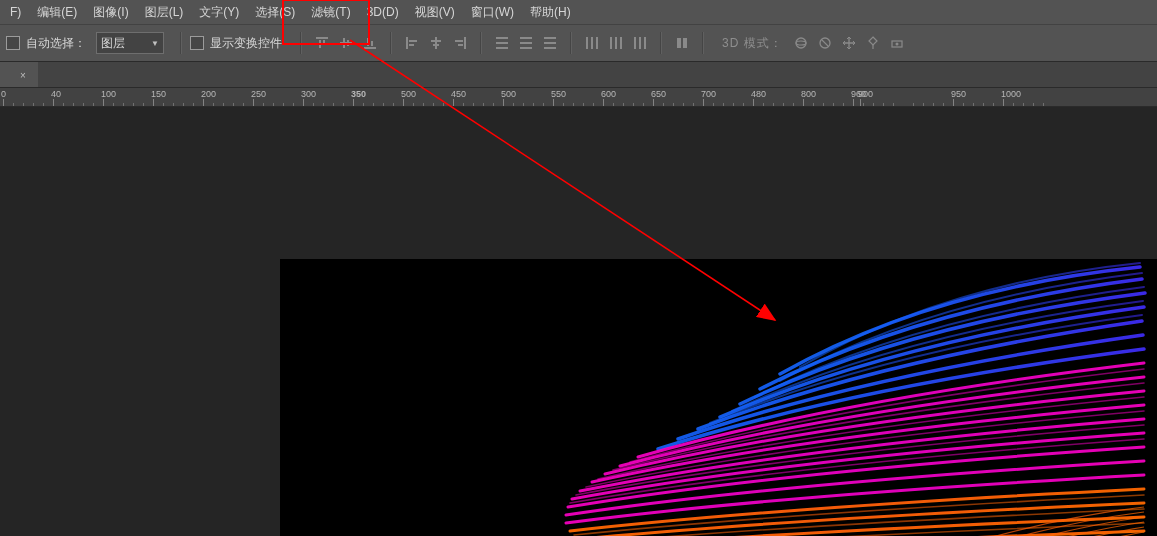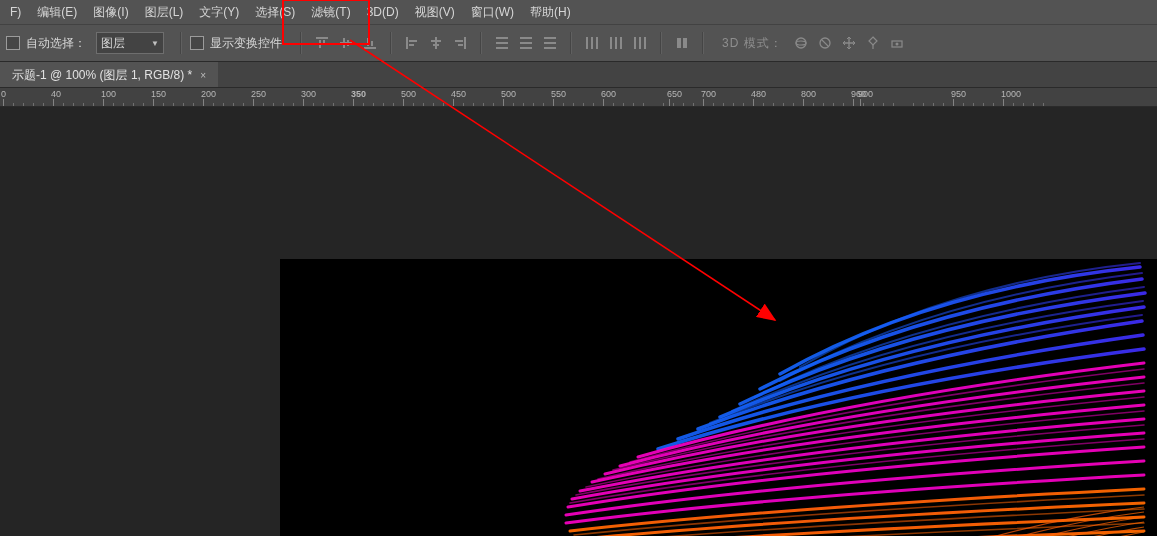--- a/index.html
+++ b/index.html
@@ -354,21 +354,20 @@
   <span class="iconbtn">
       <svg width="16" height="16">
         <rect x="3" y="6" width="10" height="6" fill="none" stroke="#8a8a8a" stroke-width="1.2"></rect>
         <circle cx="8" cy="9" r="1.5" fill="#8a8a8a"></circle>
       </svg>
     </span>
 </div>
 
 <div class="tabrow">
   <div class="doctab">
-    <span>示题-1 @ 100% (图层 1, RGB/8) *</span>
     <span class="close">×</span>
   </div>
 </div>
 
 <div class="ruler" id="ruler">
     <div class="tick" style="left: 3px;">
       <div class="line"></div>
       <div class="lbl">0</div>
     </div>
     <div class="minor" style="left: 13px;"></div>
@@ -464,21 +463,21 @@
     <div class="minor" style="left: 583px;"></div>
     <div class="minor" style="left: 593px;"></div>
     <div class="tick" style="left: 603px;">
       <div class="line"></div>
       <div class="lbl">600</div>
     </div>
     <div class="minor" style="left: 613px;"></div>
     <div class="minor" style="left: 623px;"></div>
     <div class="minor" style="left: 633px;"></div>
     <div class="minor" style="left: 643px;"></div>
-    <div class="tick" style="left: 669px;">
+    <div class="tick" style="left: 653px;">
       <div class="line"></div>
       <div class="lbl">650</div>
     </div>
     <div class="minor" style="left: 663px;"></div>
     <div class="minor" style="left: 673px;"></div>
     <div class="minor" style="left: 683px;"></div>
     <div class="minor" style="left: 693px;"></div>
     <div class="tick" style="left: 703px;">
       <div class="line"></div>
       <div class="lbl">700</div>

